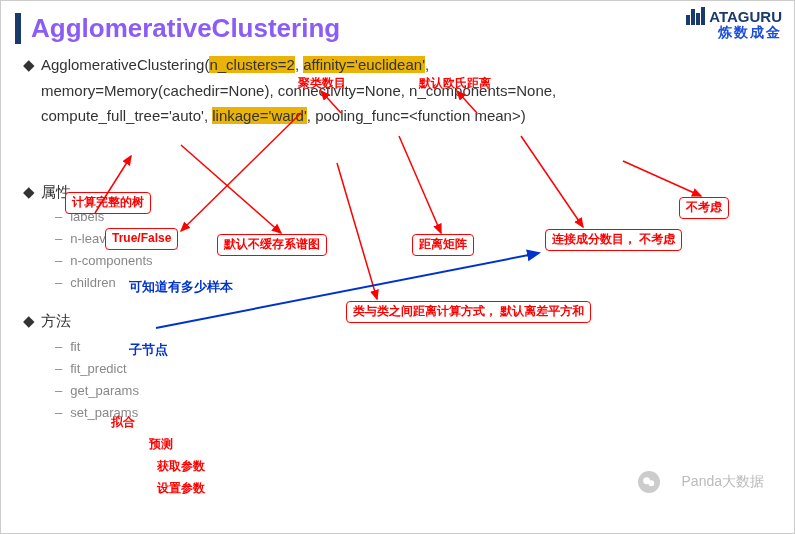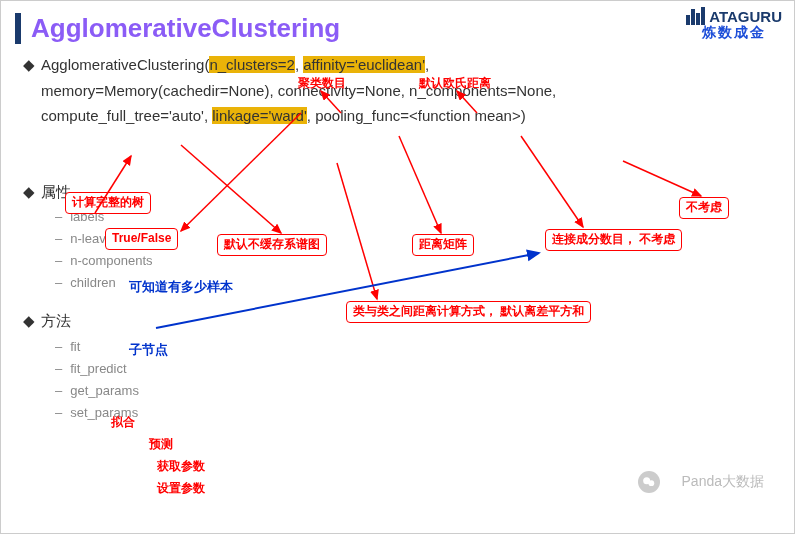--- a/index.html
+++ b/index.html
@@ -24,21 +24,21 @@
     font-size: 26px;
     font-weight: bold;
     color: #8b5cf6;
   }
   .logo {
     position: absolute;
     top: 6px;
     right: 12px;
     font-size: 11px;
     color: #333;
-    text-align: center;
+    text-align: right;
     line-height: 1;
   }
   .logo .bars {
     display: inline-block;
     vertical-align: middle;
   }
   .logo .bars span {
     display:inline-block;
     width:4px;
     background:#1a3a6c;

